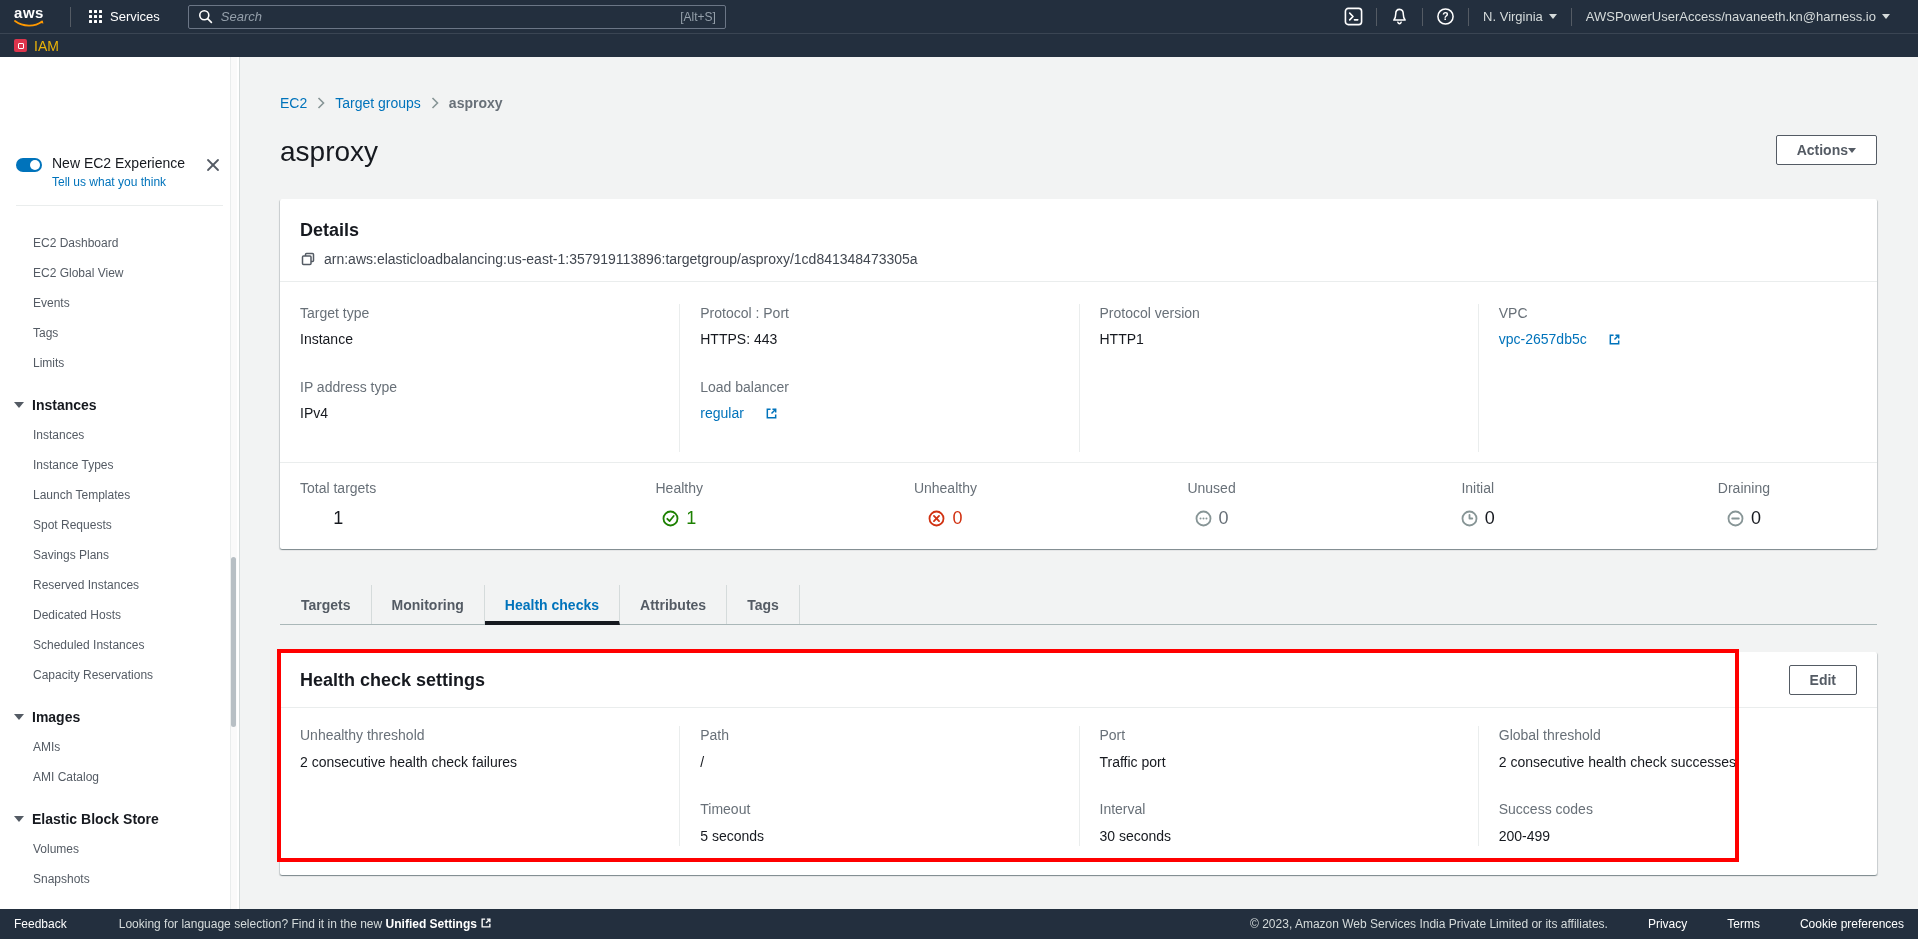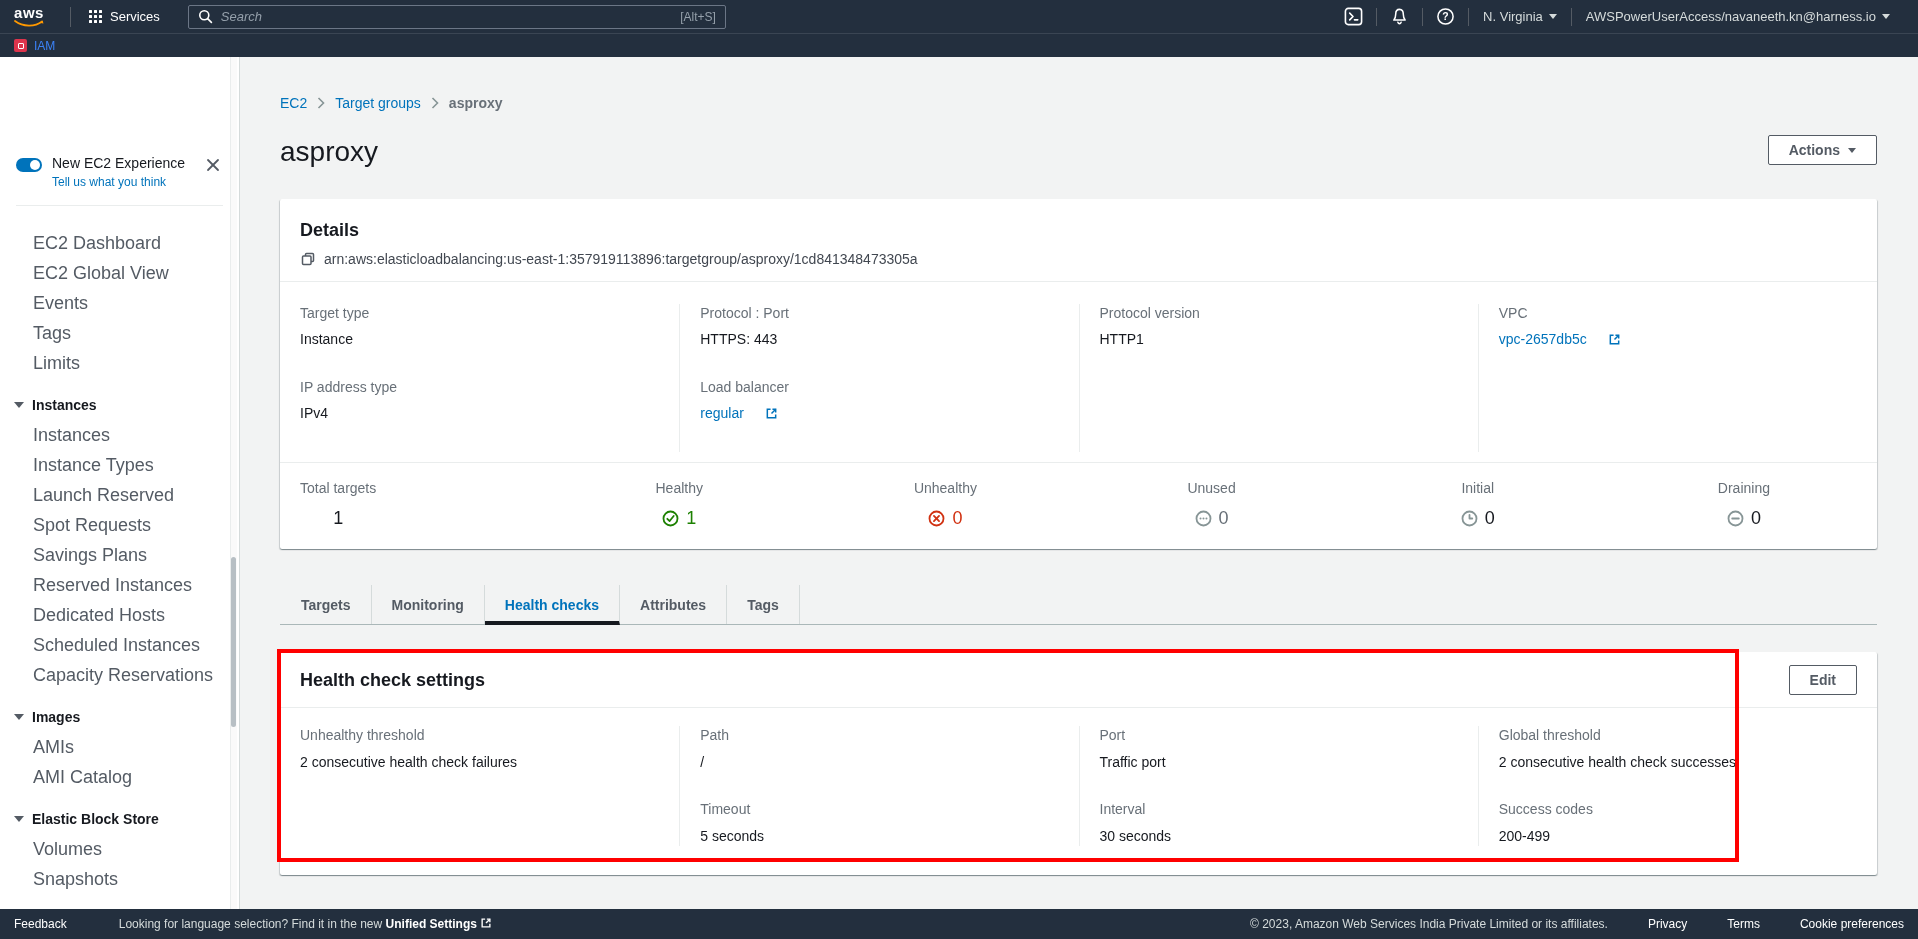--- a/index.html
+++ b/index.html
@@ -22,21 +22,21 @@
   .top-icon { padding:0 13px; display:flex; align-items:center; cursor:pointer; height:100%; }
   .top-sep { width:1px; height:18px; background:#545b64; }
   .top-text { color:#d5dbdb; font-size:13px; display:flex; align-items:center; gap:6px; padding:0 14px; cursor:pointer; height:100%; white-space:nowrap; }
   .caret-down { width:0; height:0; border-left:4px solid transparent; border-right:4px solid transparent; border-top:5px solid #d5dbdb; display:inline-block; }
 
   
   .subnav { position:absolute; top:33px; left:0; width:1918px; height:24px; background:#232f3e; border-top:1px solid #3a4553; display:flex; align-items:center; padding:0 14px; z-index:29; }
   .iam-chip { display:flex; align-items:center; gap:7px; cursor:pointer; }
   .iam-icon { width:13px; height:13px; background:#dd344c; border-radius:2px; display:flex; align-items:center; justify-content:center; }
   .iam-icon i { width:6px; height:6px; border:1.4px solid #fff; border-radius:1px; display:block; }
-  .iam-label { color:#3b82f6; font-size:12px; }
+  .iam-label { color:#eab308; font-size:14px; }
 
   
   .footer { position:absolute; left:0; bottom:0; width:1918px; height:30px; background:#232f3e; display:flex; align-items:center; padding:0 14px; z-index:30; font-size:12px; }
   .footer .feedback { color:#fff; cursor:pointer; }
   .footer .lang { color:#d5dbdb; margin-left:52px; }
   .footer .lang b { color:#fff; font-weight:700; cursor:pointer; }
   .footer-right { margin-left:auto; display:flex; align-items:center; gap:40px; }
   .footer-right .copyright { color:#d5dbdb; }
   .footer-right .flink { color:#fff; cursor:pointer; }
 
@@ -47,33 +47,33 @@
   .exp-block { padding:98px 16px 0 16px; }
   .exp-row { display:flex; align-items:flex-start; }
   .toggle { width:26px; height:14px; background:#0073bb; border-radius:8px; position:relative; margin-top:3px; flex:none; cursor:pointer; }
   .toggle .knob { position:absolute; right:2px; top:2px; width:10px; height:10px; border-radius:50%; background:#fff; }
   .exp-texts { margin-left:10px; flex:1; }
   .exp-title { font-size:14px; color:#16191f; line-height:17px; }
   .exp-sub { font-size:12px; color:#0073bb; margin-top:3px; cursor:pointer; }
   .exp-close { margin-left:6px; cursor:pointer; padding:2px; }
   .exp-divider { border-bottom:1px solid #eaeded; margin:16px 0 14px 0; }
   .sb-list { padding:8px 0; }
-  .sb-item { padding:7px 16px 7px 33px; font-size:18px; color:#545b64; cursor:pointer; line-height:16px; }
+  .sb-item { padding:7px 16px 7px 33px; font-size:12px; color:#545b64; cursor:pointer; line-height:16px; }
   .sb-section { display:flex; align-items:center; gap:8px; padding:9px 16px 7px 14px; margin-top:10px; font-size:14px; font-weight:700; color:#16191f; cursor:pointer; }
   .tri-down { width:0; height:0; border-left:5px solid transparent; border-right:5px solid transparent; border-top:6px solid #545b64; display:inline-block; }
 
   
   .main { position:absolute; top:57px; left:240px; right:0; bottom:30px; background:#f2f3f3; padding:0 41px 0 40px; overflow:hidden; }
   .breadcrumb { margin-top:38px; display:flex; align-items:center; gap:10px; font-size:14px; }
   .breadcrumb .bc-link { color:#0073bb; cursor:pointer; }
   .breadcrumb .bc-current { color:#687078; font-weight:700; }
   .bc-sep { color:#aab7b8; }
   .title-row { margin-top:24px; display:flex; align-items:flex-start; }
   .page-title { font-size:28px; font-weight:500; color:#16191f; line-height:34px; }
-  .btn { background:#fff; border:1px solid #545b64; border-radius:2px; color:#545b64; font-weight:700; font-size:14px; padding:6px 20px; cursor:pointer; display:inline-flex; align-items:center; gap:8px; font-family:inherit; }
+  .btn { background:#fff; border:1px solid #545b64; border-radius:2px; color:#545b64; font-weight:700; font-size:14px; padding:6px 20px; cursor:pointer; display:inline-flex; align-items:center; gap:0; font-family:inherit; }
   .btn .caret-dark { width:0; height:0; border-left:4px solid transparent; border-right:4px solid transparent; border-top:5px solid #545b64; }
   .actions-btn { margin-left:auto; }
 
   .card { background:#fff; border-radius:2px; box-shadow:0 1px 1px 0 rgba(0,28,36,.3), 1px 1px 1px 0 rgba(0,28,36,.15), -1px 1px 1px 0 rgba(0,28,36,.15); }
   .details-card { margin-top:30px; }
   .card-header { padding:20px 20px 14px 20px; }
   .card-heading { font-size:18px; font-weight:700; color:#16191f; line-height:22px; }
   .arn-row { display:flex; align-items:center; gap:8px; margin-top:10px; color:#414750; font-size:14px; }
   .sec-divider { border-top:1px solid #eaeded; }
 
@@ -215,21 +215,21 @@
     <div class="sb-item">EC2 Global View</div>
     <div class="sb-item">Events</div>
     <div class="sb-item">Tags</div>
     <div class="sb-item">Limits</div>
     <div class="sb-section">
         <span class="tri-down"></span>
         <span>Instances</span>
       </div>
     <div class="sb-item">Instances</div>
     <div class="sb-item">Instance Types</div>
-    <div class="sb-item">Launch Reserved</div>
+    <div class="sb-item">Launch Templates</div>
     <div class="sb-item">Spot Requests</div>
     <div class="sb-item">Savings Plans</div>
     <div class="sb-item">Reserved Instances</div>
     <div class="sb-item">Dedicated Hosts</div>
     <div class="sb-item">Scheduled Instances</div>
     <div class="sb-item">Capacity Reservations</div>
     <div class="sb-section">
         <span class="tri-down"></span>
         <span>Images</span>
       </div>

